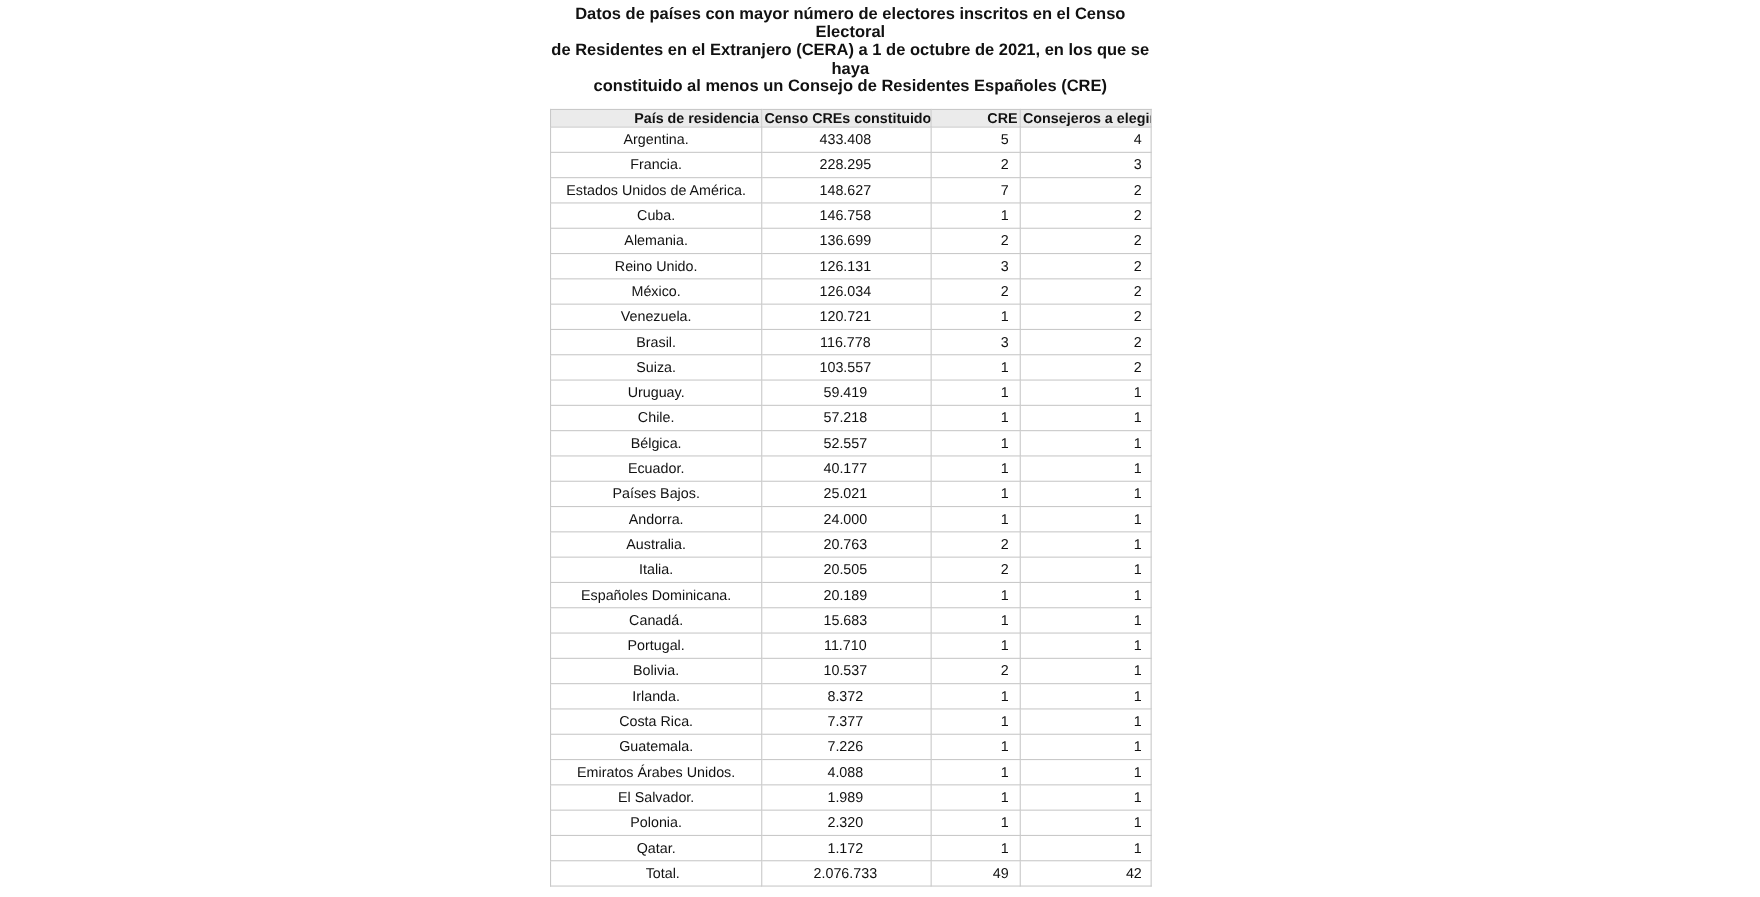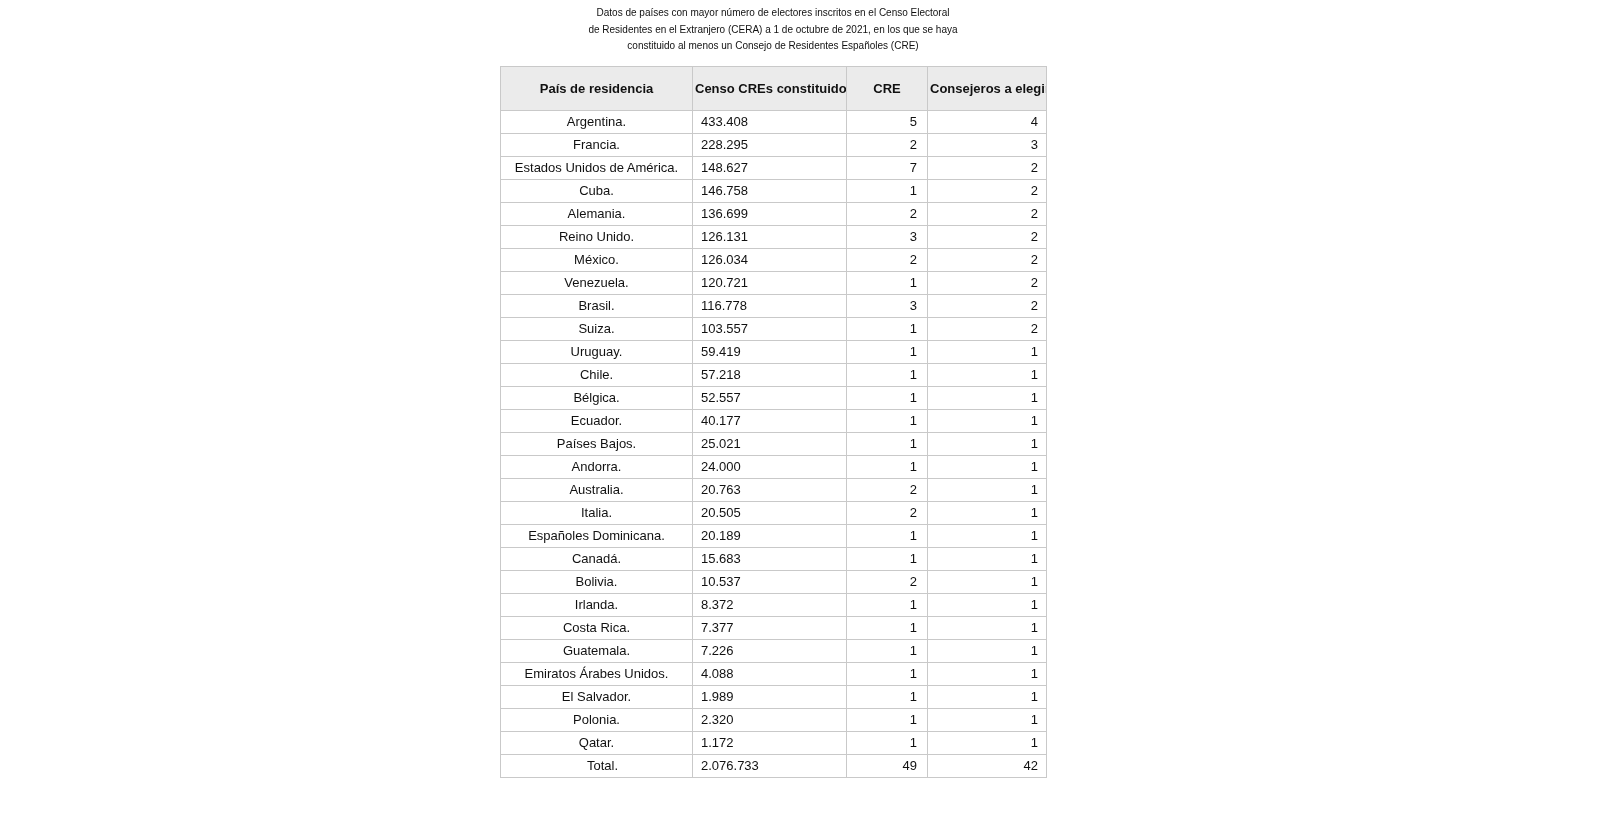--- a/index.html
+++ b/index.html
@@ -17,51 +17,51 @@
   }
   .content {
     position: absolute;
     left: 500px;
     top: 0;
     width: 546px;
   }
   .title {
     margin-top: 5px;
     text-align: center;
-    font-weight: normal;
-    font-size: 10px;
+    font-weight: bold;
+    font-size: 15px;
     line-height: 16.5px;
   }
   table.data-table {
     border-collapse: collapse;
     table-layout: fixed;
     width: 546px;
     margin-top: 11px;
   }
   th, td {
     border: 1px solid #c9c9c9;
     font-size: 13px;
     overflow: hidden;
     white-space: nowrap;
   }
   th {
     background: #ebebeb;
     font-weight: bold;
-    text-align: center;
-    padding: 14px 2px;
+    text-align: right;
+    padding: 0 2px;
     line-height: 15px;
   }
   td {
     padding: 3px 8px;
     height: 16px;
     line-height: 16px;
     background: #ffffff;
   }
   .col-country    { text-align: center; }
-  .col-censo      { text-align: left; padding-right: 10px; margin-top: 37px; }
+  .col-censo      { text-align: center; padding-right: 10px; margin-top: 37px; }
   .col-cre        { text-align: right; padding-right: 10px; }
   .col-consejeros { text-align: right; padding-right: 8px; }
   .total-label    { padding-left: 20px; }
 </style>
 </head>
 <body>
 
 <div class="content">
   <div class="title">
     <div>Datos de países con mayor número de electores inscritos en el Censo Electoral</div>
@@ -199,20 +199,26 @@
           <td class="col-cre">1</td>
           <td class="col-consejeros">1</td>
         </tr>
         <tr>
           <td class="col-country">Canadá.</td>
           <td class="col-censo">15.683</td>
           <td class="col-cre">1</td>
           <td class="col-consejeros">1</td>
         </tr>
         <tr>
+          <td class="col-country">Portugal.</td>
+          <td class="col-censo">11.710</td>
+          <td class="col-cre">1</td>
+          <td class="col-consejeros">1</td>
+        </tr>
+        <tr>
           <td class="col-country">Bolivia.</td>
           <td class="col-censo">10.537</td>
           <td class="col-cre">2</td>
           <td class="col-consejeros">1</td>
         </tr>
         <tr>
           <td class="col-country">Irlanda.</td>
           <td class="col-censo">8.372</td>
           <td class="col-cre">1</td>
           <td class="col-consejeros">1</td>

